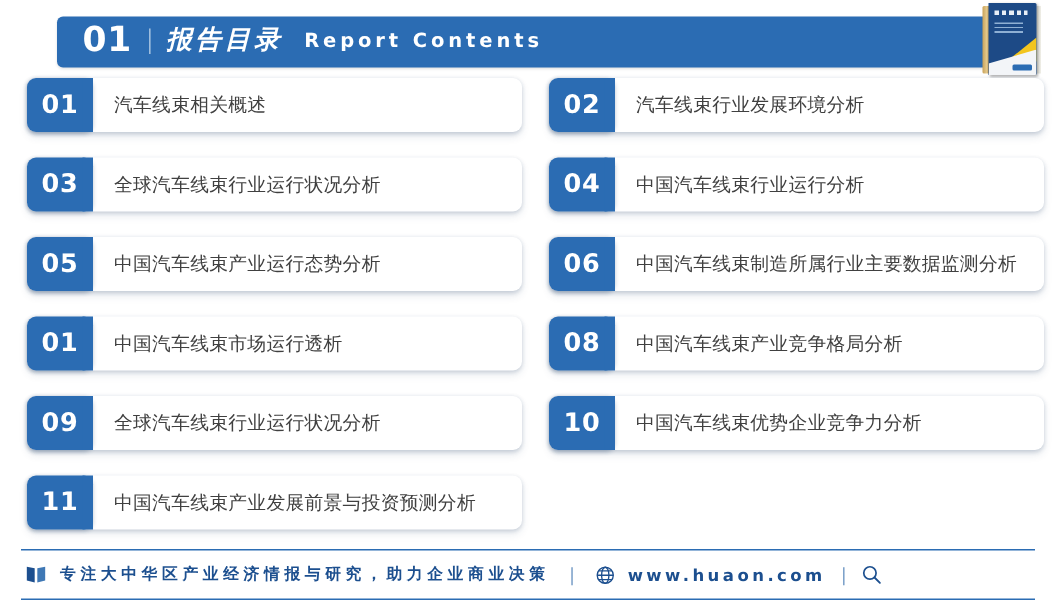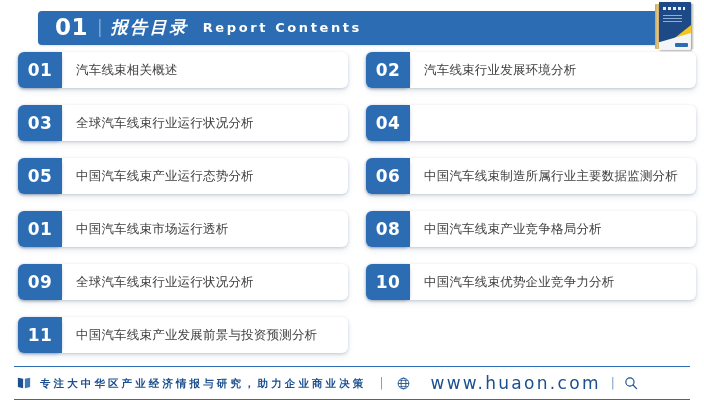--- a/index.html
+++ b/index.html
@@ -135,21 +135,21 @@
   }
   .foot-cn{
     margin-left:9px;color:#1c4f8f;font-size:10.5px;font-weight:bold;
     letter-spacing:3.1px;line-height:1;
   }
   .foot-div{
     margin-left:13px;color:#7ba0c9;font-size:12px;line-height:1;
   }
   .globe-icon{margin-left:14px;width:13px;height:13px;display:block;}
   .foot-url{
-    margin-left:20px;color:#1c4f8f;font-size:17px;font-weight:normal;
+    margin-left:8px;color:#1c4f8f;font-size:11px;font-weight:bold;
     letter-spacing:2.3px;line-height:1;
   }
   .foot-div2{
     margin-left:10px;color:#7ba0c9;font-size:12px;line-height:1;
   }
   .search-icon{margin-left:9px;width:14px;height:14px;display:block;}
 </style>
 </head>
 <body>
 
@@ -220,20 +220,21 @@
 
     <div class="row">
       <div class="card"></div>
       <div class="badge">02</div>
       <div class="row-label">汽车线束行业发展环境分析</div>
     </div>
 
     <div class="row">
       <div class="card"></div>
       <div class="badge">04</div>
+      <div class="row-label">中国汽车线束行业运行分析</div>
     </div>
 
     <div class="row">
       <div class="card"></div>
       <div class="badge">06</div>
       <div class="row-label">中国汽车线束制造所属行业主要数据监测分析</div>
     </div>
 
     <div class="row">
       <div class="card"></div>

